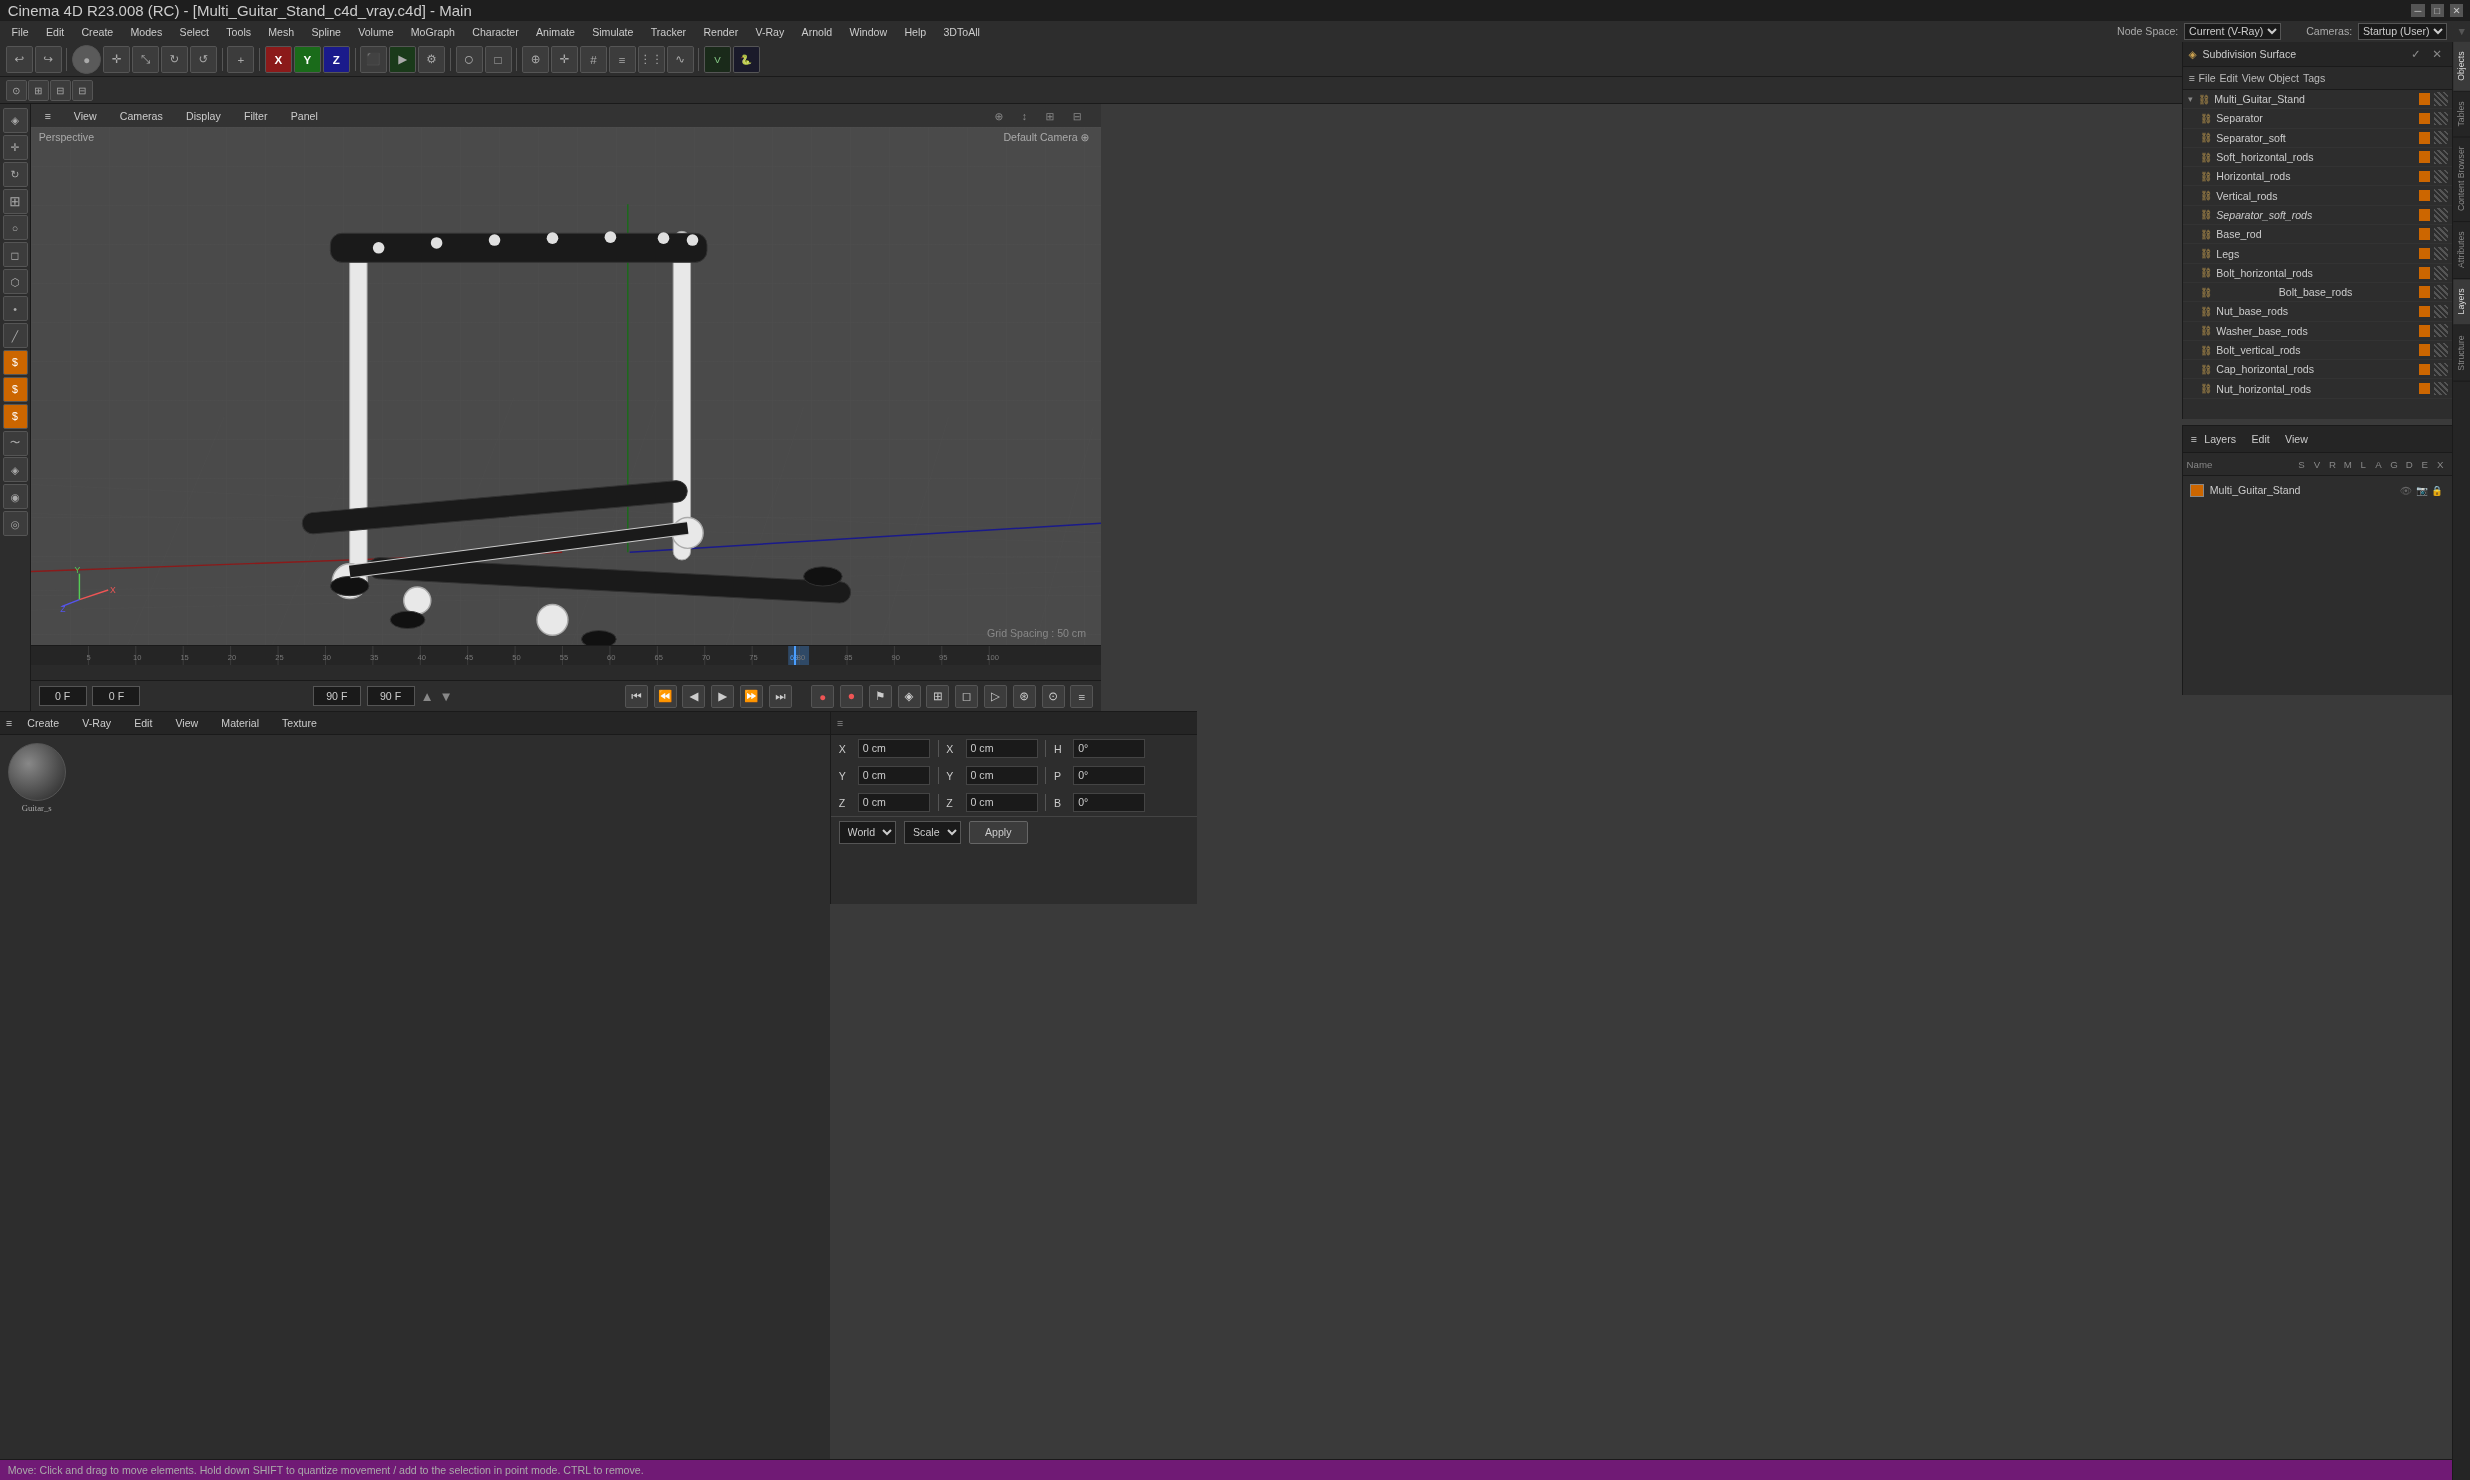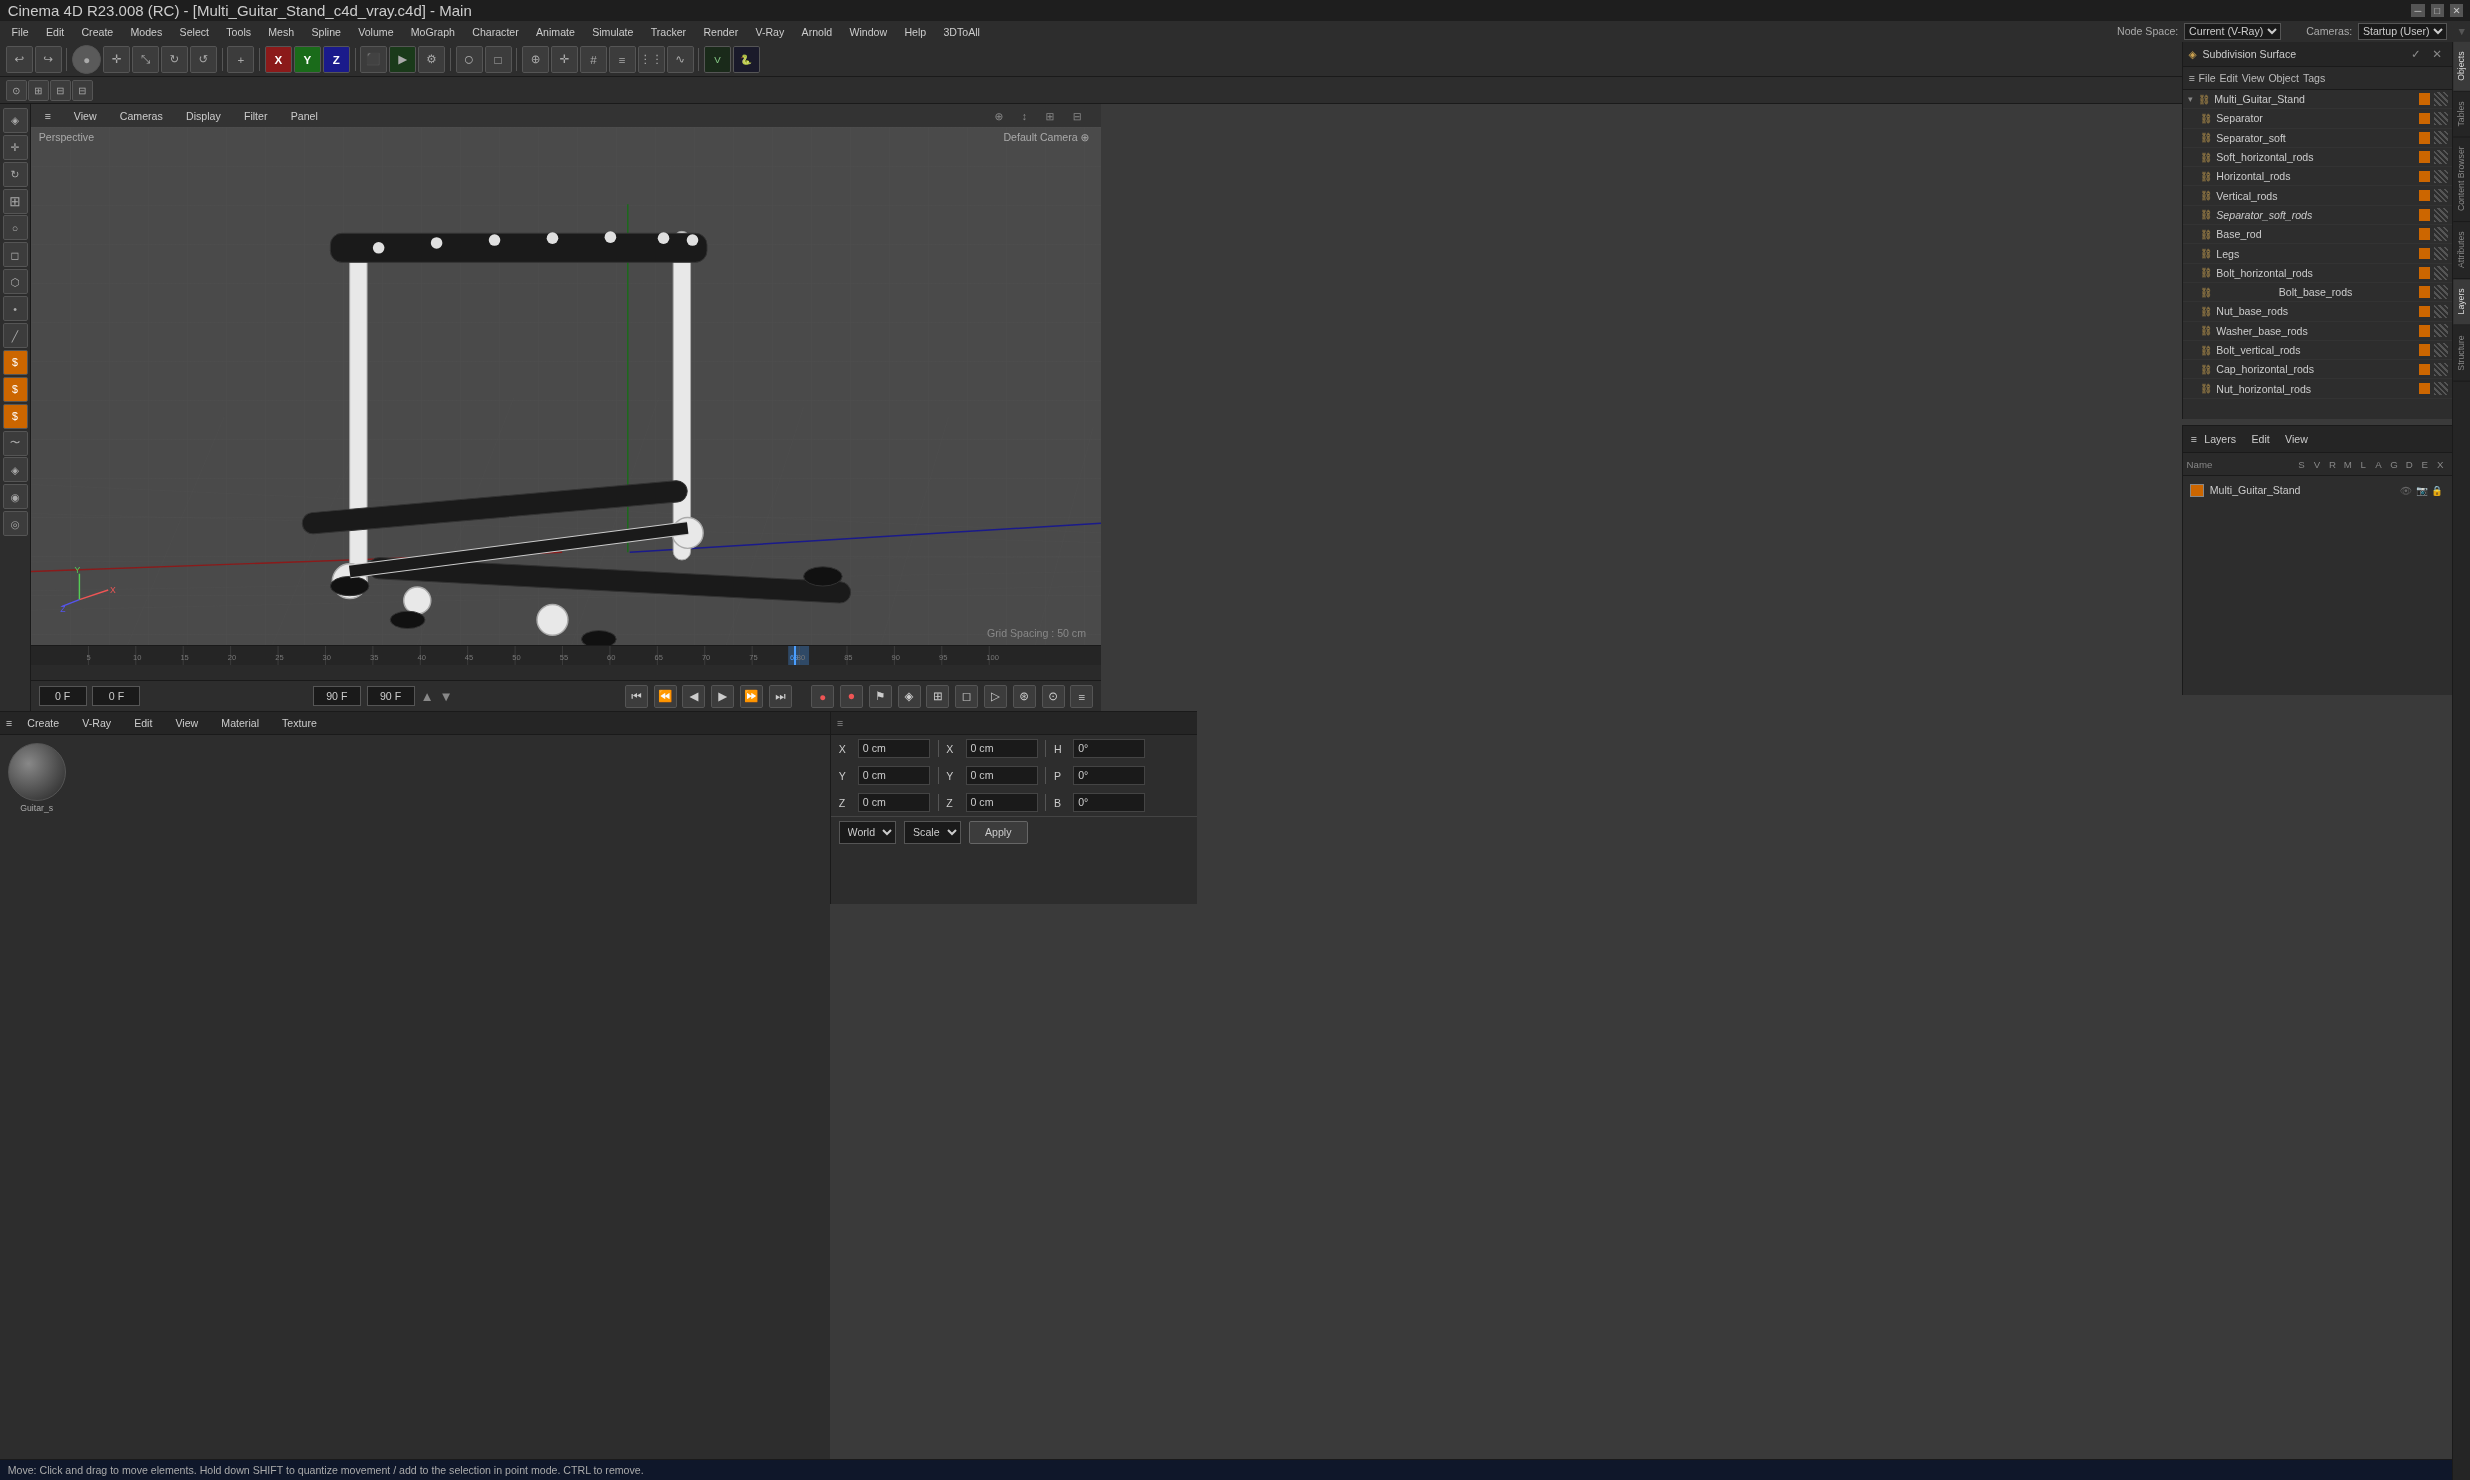--- a/index.html
+++ b/index.html
@@ -261,20 +261,21 @@
       background: radial-gradient(circle at 35% 35%, #888, #222);
       border: 1px solid #555;
       cursor: pointer;
       position: relative;
     }
     .material-label {
       font-size: 8.7px;
       color: #aaa;
       text-align: center;
       margin-top: 1.9px;
+      font-family: Liberation Serif, serif;
     }
 
     
     #right-panel {
       position: absolute;
       top: 21px;
       right: 0;
       width: 270px;
       height: 386px;
       background: #2d2d2d;
@@ -434,21 +435,21 @@
       border-radius: 1.9px;
     }
 
     
     #status-bar {
       position: absolute;
       bottom: 0;
       left: 0;
       right: 0;
       height: 21px;
-      background: #0f172a;
+      background: #701a75;
       display: flex;
       align-items: center;
       padding: 0 7.7px;
       font-size: 10.6px;
       color: #aaa;
       border-top: 1px solid #1a1a1a;
     }
 
     
     .subd-header-box {

